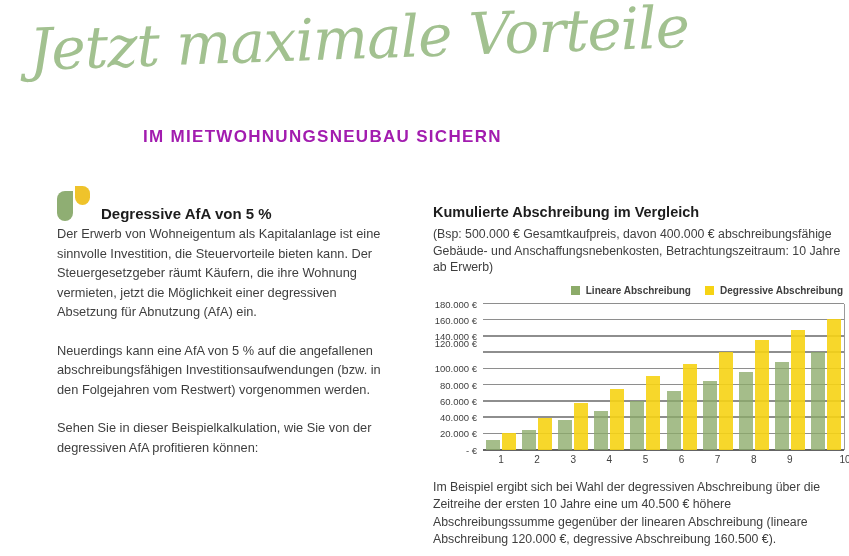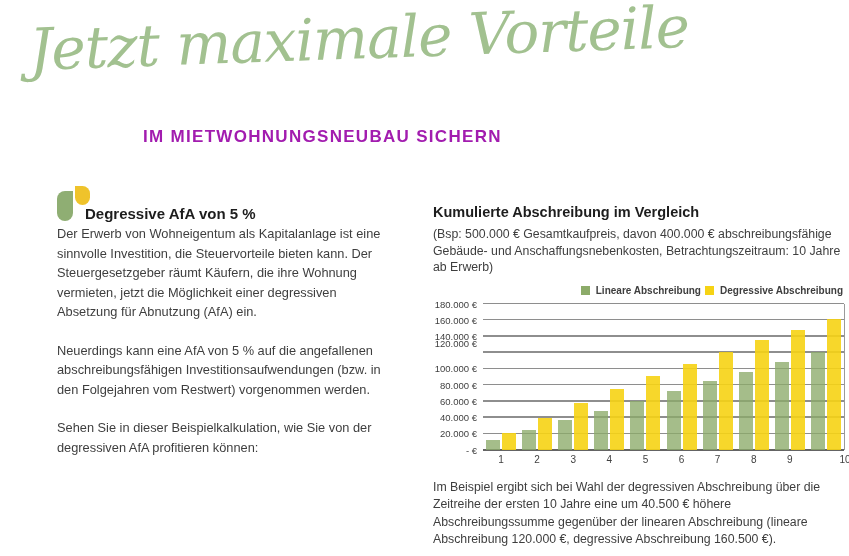--- a/index.html
+++ b/index.html
@@ -24,34 +24,34 @@
   .afa-icon { position:absolute; left:0; top:0; width:34px; height:36px; }
   .leaf-green {
     position:absolute; left:0; top:5px; width:16px; height:30px;
     background:#8fae73; border-radius:16px 0 16px 16px;
   }
   .leaf-yellow {
     position:absolute; left:18px; top:0; width:15px; height:19px;
     background:#efc32b; border-radius:0 15px 15px 15px;
   }
   .left-heading {
-    padding:19px 0 0 28px; font-size:15px; font-weight:700; color:#1d1d1d;
+    padding:19px 0 0 44px; font-size:15px; font-weight:700; color:#1d1d1d;
   }
   .left-body { margin-top:2px; }
   .left-body p {
     font-size:12.8px; line-height:19.5px; color:#3e3e3e; margin-bottom:19px;
   }
   
   .right-col { position:absolute; left:433px; top:204px; width:412px; }
   .right-heading { font-size:14.5px; font-weight:700; color:#1d1d1d; }
   .right-subtitle { margin-top:6px; font-size:12.3px; line-height:16.5px; color:#3e3e3e; }
   
   .legend {
     margin-top:9px; display:flex; justify-content:flex-end; align-items:center;
-    gap:4px; font-size:10px; font-weight:700; color:#3e3e3e; padding-right:2px;
+    gap:14px; font-size:10px; font-weight:700; color:#3e3e3e; padding-right:2px;
   }
   .legend-item { display:flex; align-items:center; }
   .legend-swatch { width:9px; height:9px; margin-right:6px; display:inline-block; }
   .chart-area { position:relative; margin-top:8px; height:168px; }
   .chart-plot {
     position:absolute; left:50px; right:0; top:0; height:146px;
     border-right:1.5px solid #9a9a9a;
   }
   .gridline { position:absolute; left:0; right:0; height:1.5px; background:#8e8e8e; }
   .gridline.baseline { height:2px; background:#646464; }

